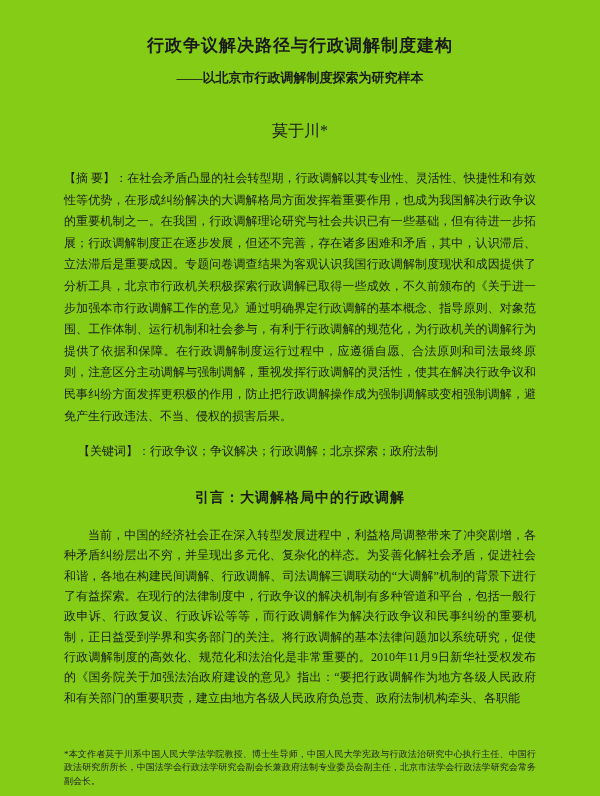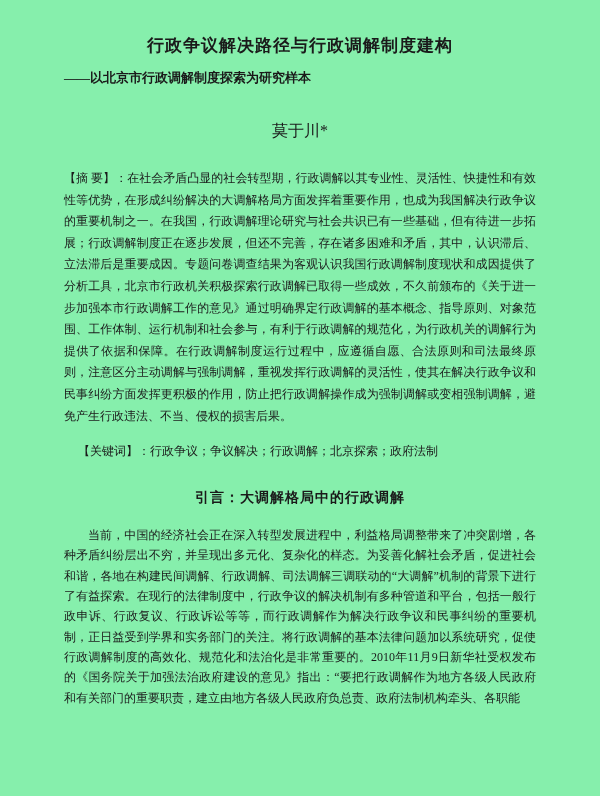--- a/index.html
+++ b/index.html
@@ -6,37 +6,37 @@
     margin: 0;
     padding: 0;
     background: #ffffff;
   }
   .page {
     position: relative;
     width: 600px;
     height: 796px;
     box-sizing: border-box;
     margin: 0 auto;
-    background: #86efac;
+    background: #84cc16;
     color: #1a1a1a;
     font-family: "Liberation Serif", "DejaVu Serif", serif;
     padding: 34px 64px 10px 64px;
     overflow: hidden;
   }
   .paper-title {
     font-size: 17px;
     font-weight: bold;
     text-align: center;
     letter-spacing: 1px;
     margin: 0 0 12px 0;
   }
   .paper-subtitle {
     font-size: 13px;
     font-weight: bold;
-    text-align: left;
+    text-align: center;
     margin: 0 0 34px 0;
   }
   .author {
     font-size: 16px;
     text-align: center;
     margin: 16px 0 26px 0;
   }
   .abstract {
     font-size: 12px;
     line-height: 1.8;
@@ -93,14 +93,15 @@
   </p>
 
   <p class="keywords">
     <span class="label">【关键词】：</span><span>行政争议；争议解决；行政调解；北京探索；政府法制</span>
   </p>
 
   <h3 class="section-heading">引言：大调解格局中的行政调解</h3>
 
   <p class="body-para">当前，中国的经济社会正在深入转型发展进程中，利益格局调整带来了冲突剧增，各种矛盾纠纷层出不穷，并呈现出多元化、复杂化的样态。为妥善化解社会矛盾，促进社会和谐，各地在构建民间调解、行政调解、司法调解三调联动的“大调解”机制的背景下进行了有益探索。在现行的法律制度中，行政争议的解决机制有多种管道和平台，包括一般行政申诉、行政复议、行政诉讼等等，而行政调解作为解决行政争议和民事纠纷的重要机制，正日益受到学界和实务部门的关注。将行政调解的基本法律问题加以系统研究，促使行政调解制度的高效化、规范化和法治化是非常重要的。2010年11月9日新华社受权发布的《国务院关于加强法治政府建设的意见》指出：“要把行政调解作为地方各级人民政府和有关部门的重要职责，建立由地方各级人民政府负总责、政府法制机构牵头、各职能</p>
 
+  <div class="footnote">*本文作者莫于川系中国人民大学法学院教授、博士生导师，中国人民大学宪政与行政法治研究中心执行主任、中国行政法研究所所长，中国法学会行政法学研究会副会长兼政府法制专业委员会副主任，北京市法学会行政法学研究会常务副会长。</div>
 
 </div>
 
 </body></html>

